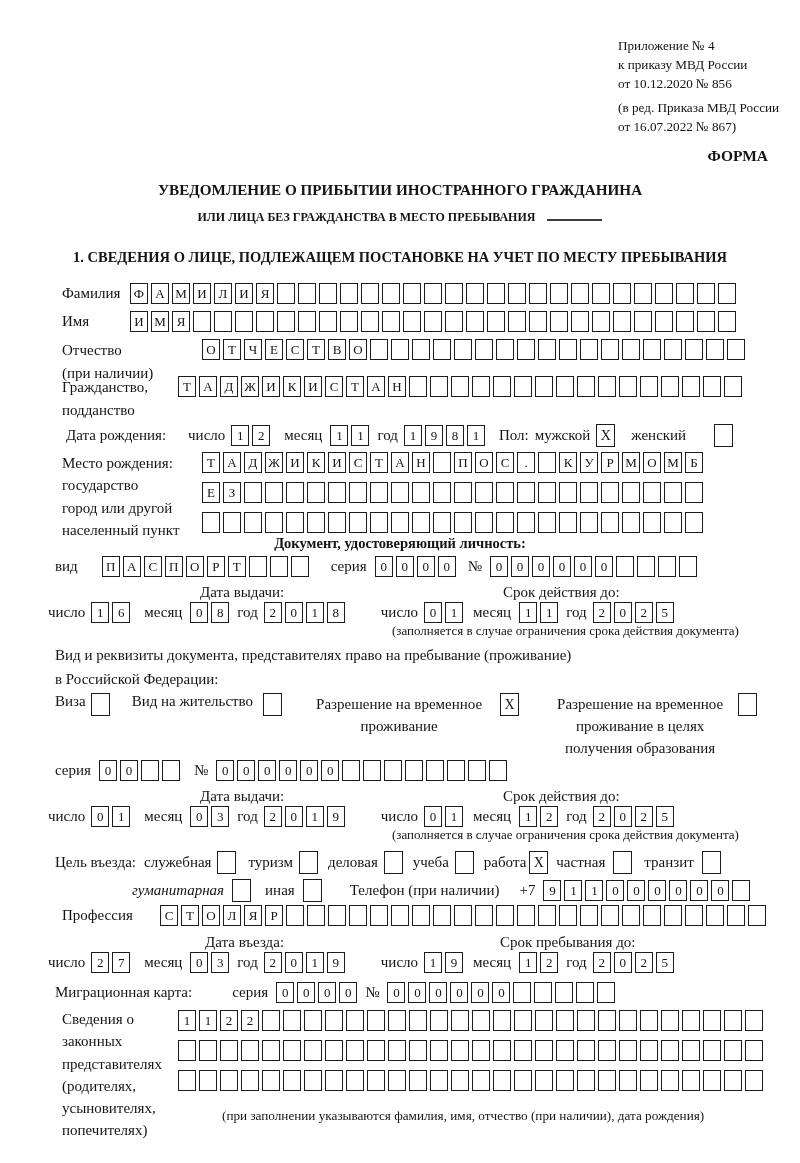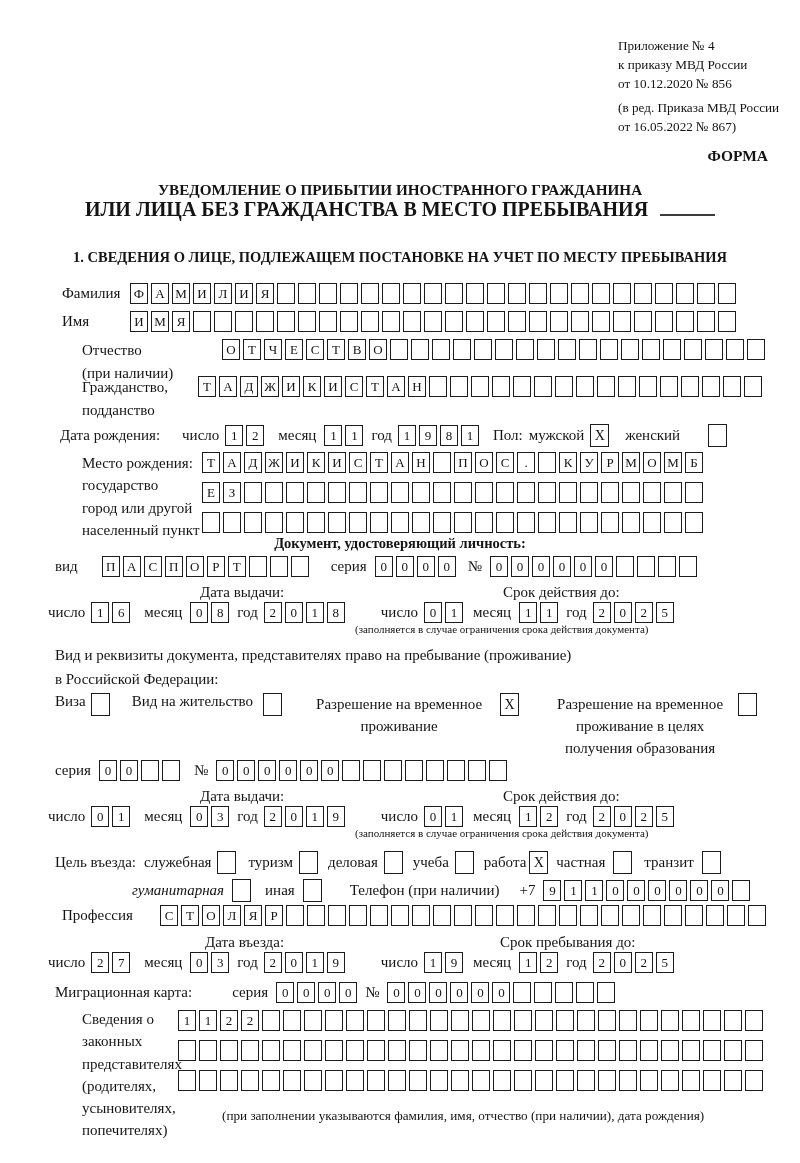--- a/index.html
+++ b/index.html
@@ -1,52 +1,52 @@
 <!DOCTYPE html>
 <html><head>
 <meta charset="utf-8">
 <style>
   html,body{margin:0;padding:0;background:#fff;}
   .page{position:relative;width:800px;height:1163px;background:#fff;overflow:hidden;
         font-family:"Liberation Serif","DejaVu Serif",serif;color:#141414;font-size:15px;}
   .abs{position:absolute;}
   .b{font-weight:bold;}
   .center{left:0;width:100%;text-align:center;}
-  .small{font-size:11px;}
+  .small{font-size:13px;margin-left:37px;}
   .annex{font-size:13.2px;line-height:19px;}
   .row{display:flex;align-items:center;}
   .rowtop{display:flex;align-items:flex-start;}
   .cells{display:flex;gap:3px;flex:none;}
   .cell{flex:none;width:16px;height:19px;border:1.5px solid #1c1c1c;text-align:center;
         font-size:13px;line-height:19px;background:#fff;}
   .box{flex:none;display:inline-block;width:17px;height:21px;border:1.6px solid #1c1c1c;
        text-align:center;font-size:14px;line-height:21px;background:#fff;}
-  .lblcol{line-height:23px;flex:none;margin-left:20px;}
+  .lblcol{line-height:23px;flex:none;}
   .optblock{text-align:center;line-height:22px;flex:none;}
   .title-underline{display:inline-block;width:55px;height:13px;
        border-bottom:2.5px solid #3c3c3c;margin-left:12px;}
   .cellstack .cells{margin-bottom:9px;}
 </style>
 </head>
 <body>
 
 <div class="page">
 
   <div class="abs annex" style="left:618px;top:36px;">
     <div>Приложение № 4</div>
     <div>к приказу МВД России</div>
     <div>от 10.12.2020 № 856</div>
     <div style="margin-top:5px;">(в ред. Приказа МВД России</div>
-    <div>от 16.05.2022 № 867)</div>
+    <div>от 16.07.2022 № 867)</div>
   </div>
 
   <div class="abs center b" style="top:181px;font-size:15.2px;">УВЕДОМЛЕНИЕ О ПРИБЫТИИ ИНОСТРАННОГО ГРАЖДАНИНА</div>
 
   <div class="abs b" style="left:0;top:147px;width:768px;text-align:right;font-size:15.5px;">ФОРМА</div>
-  <div class="abs center b" style="top:198px;font-size:20px;">
+  <div class="abs center b" style="top:206px;font-size:12px;">
     <span>ИЛИ ЛИЦА БЕЗ ГРАЖДАНСТВА В МЕСТО ПРЕБЫВАНИЯ</span><span class="title-underline"></span>
   </div>
 
   <div class="abs center b" style="top:249px;font-size:14.5px;">1. СВЕДЕНИЯ О ЛИЦЕ, ПОДЛЕЖАЩЕМ ПОСТАНОВКЕ НА УЧЕТ ПО МЕСТУ ПРЕБЫВАНИЯ</div>
 
   <div class="abs row" style="left:62px;top:283px;">
     <span style="width:68px;flex:none;">Фамилия</span>
     <span class="cells">
         <span class="cell">Ф</span>
         <span class="cell">А</span>
@@ -179,21 +179,21 @@
         <span class="cell"></span>
         <span class="cell"></span>
         <span class="cell"></span>
         <span class="cell"></span>
         <span class="cell"></span>
         <span class="cell"></span>
         <span class="cell"></span>
       </span>
   </div>
 
-  <div class="abs row" style="left:60px;top:424px;">
+  <div class="abs row" style="left:66px;top:424px;">
     <span style="margin-right:22px;">Дата рождения:</span>
     <span style="margin-right:6px;">число</span>
     <span class="cells" style="margin-right:14px;">
         <span class="cell">1</span>
         <span class="cell">2</span>
       </span>
     <span style="margin-right:8px;">месяц</span>
     <span class="cells" style="margin-right:8px;">
         <span class="cell">1</span>
         <span class="cell">1</span>

